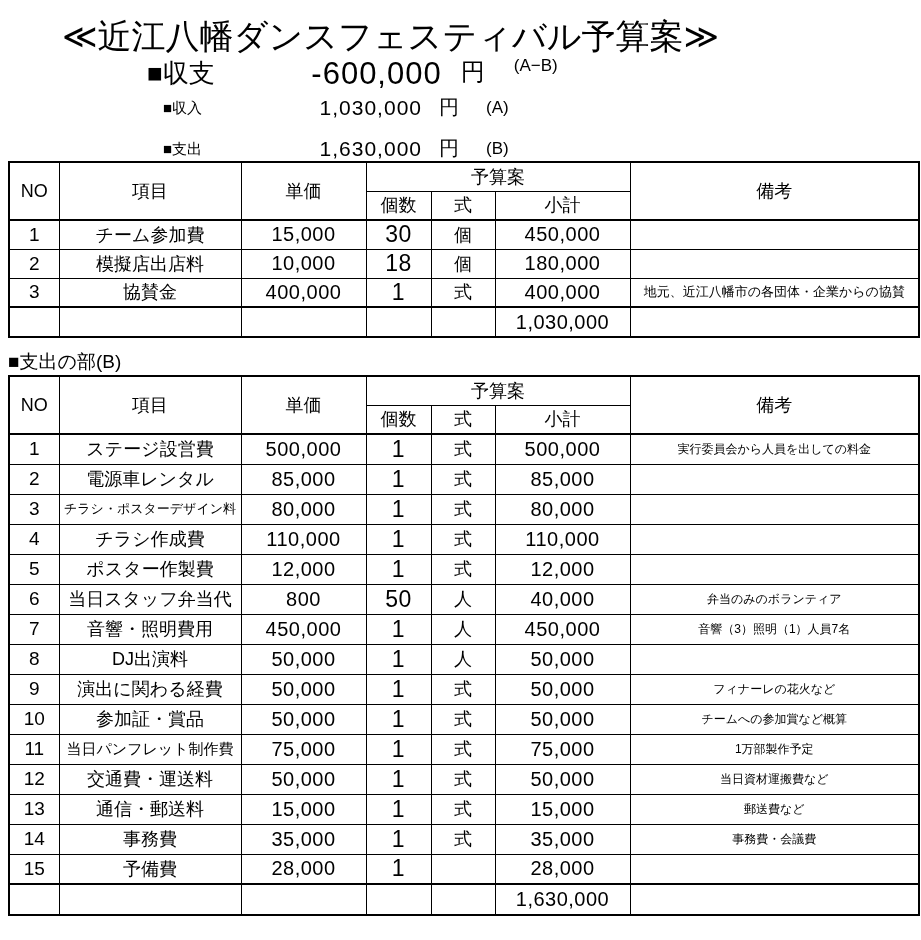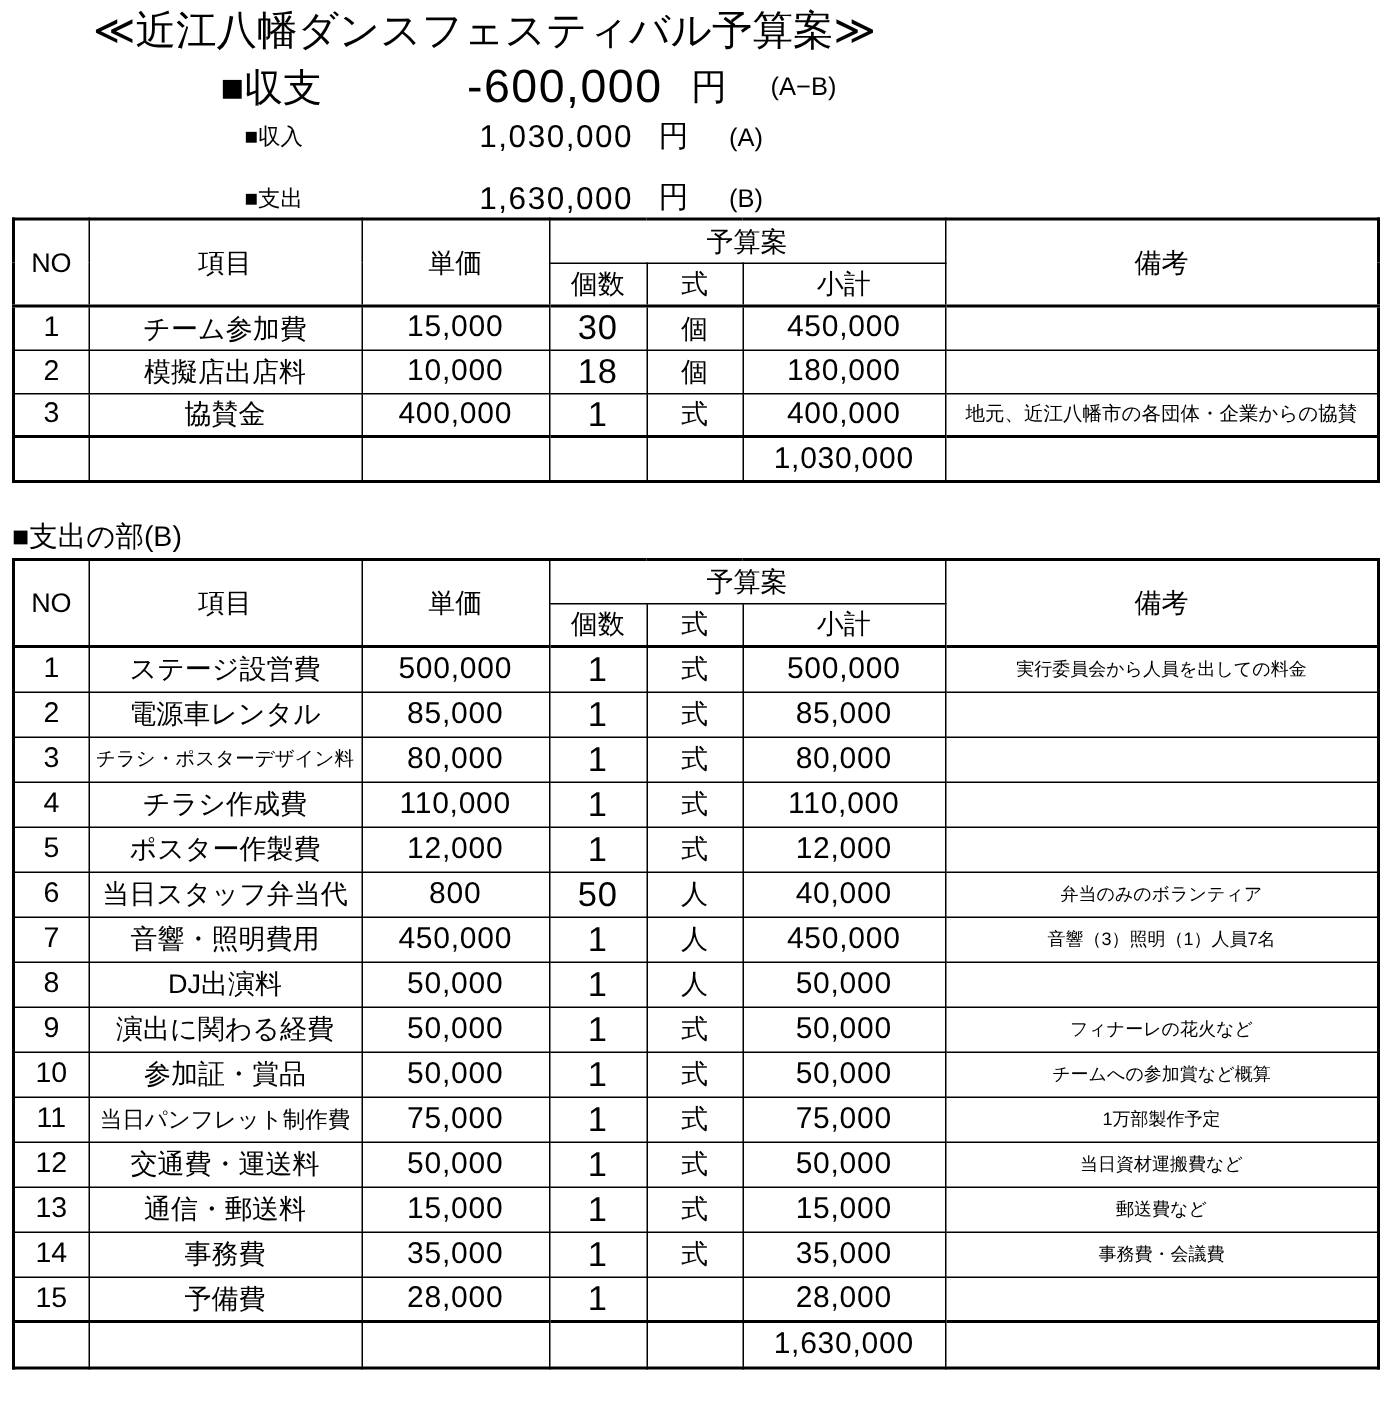--- a/index.html
+++ b/index.html
@@ -6,45 +6,45 @@
   html, body {
     margin: 0; padding: 0;
     width: 921px; height: 940px;
     background: #ffffff; color: #000000;
     font-family: "Liberation Sans", "DejaVu Sans", sans-serif;
   }
   .page { width: 921px; }
 
   
   .doc-title {
-    margin: 4px 0 0 62px;
-    font-size: 27px;
+    margin: 20px 0 0 62px;
+    font-size: 34px;
     line-height: 32px;
     white-space: nowrap;
   }
-  .sum-line { display: flex; align-items: center; white-space: nowrap; }
+  .sum-line { display: flex; align-items: flex-start; white-space: nowrap; }
   .sum-main { margin: 4px 0 0 147px; }
   .sum-main .lbl   { font-size: 26px; }
   .sum-main .val   { display: inline-block; width: 227px; text-align: right; font-size: 31px; letter-spacing: 1px; }
   .sum-main .unit  { margin-left: 19px; font-size: 24px; }
   .sum-main .frm   { margin-left: 29px; font-size: 17px; }
   .sum-sub { margin: 3px 0 0 163px; line-height: 25px; }
   .sum-sub .lbl  { display: inline-block; width: 66px; font-size: 15px; }
   .sum-sub .val  { display: inline-block; width: 193px; text-align: right; font-size: 21px; letter-spacing: 1px; }
   .sum-sub .unit { margin-left: 17px; font-size: 20px; }
   .sum-sub .frm  { margin-left: 27px; font-size: 17px; }
   .sum-sub2 { margin-top: 16px; }
 
   
   .sec-heading {
     margin: 11px 0 2px 8px;
     font-size: 19px;
     line-height: 23px;
   }
-  .sec-heading2 { margin-top: 25px; }
+  .sec-heading2 { margin-top: 12px; }
 
   
   table.budget {
     margin-left: 8px;
     width: 910px;
     table-layout: fixed;
     border-collapse: collapse;
     border: 2px solid #000;
   }
   .budget th, .budget td {

